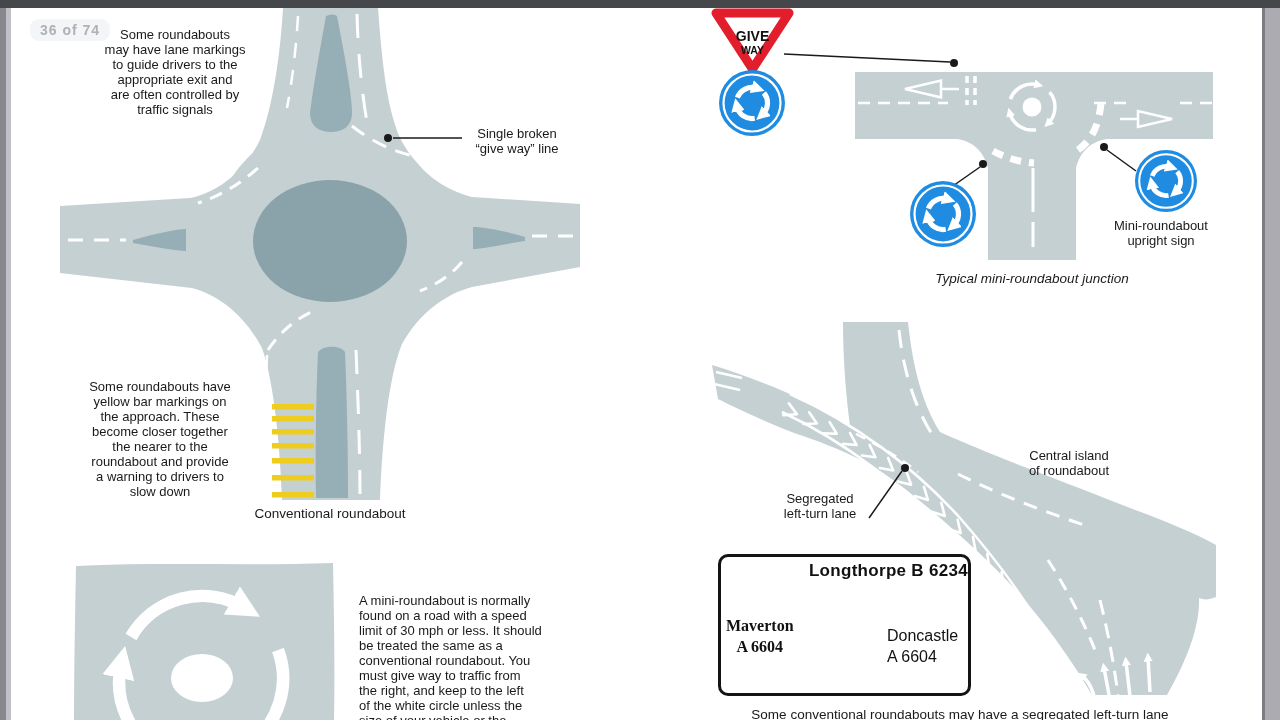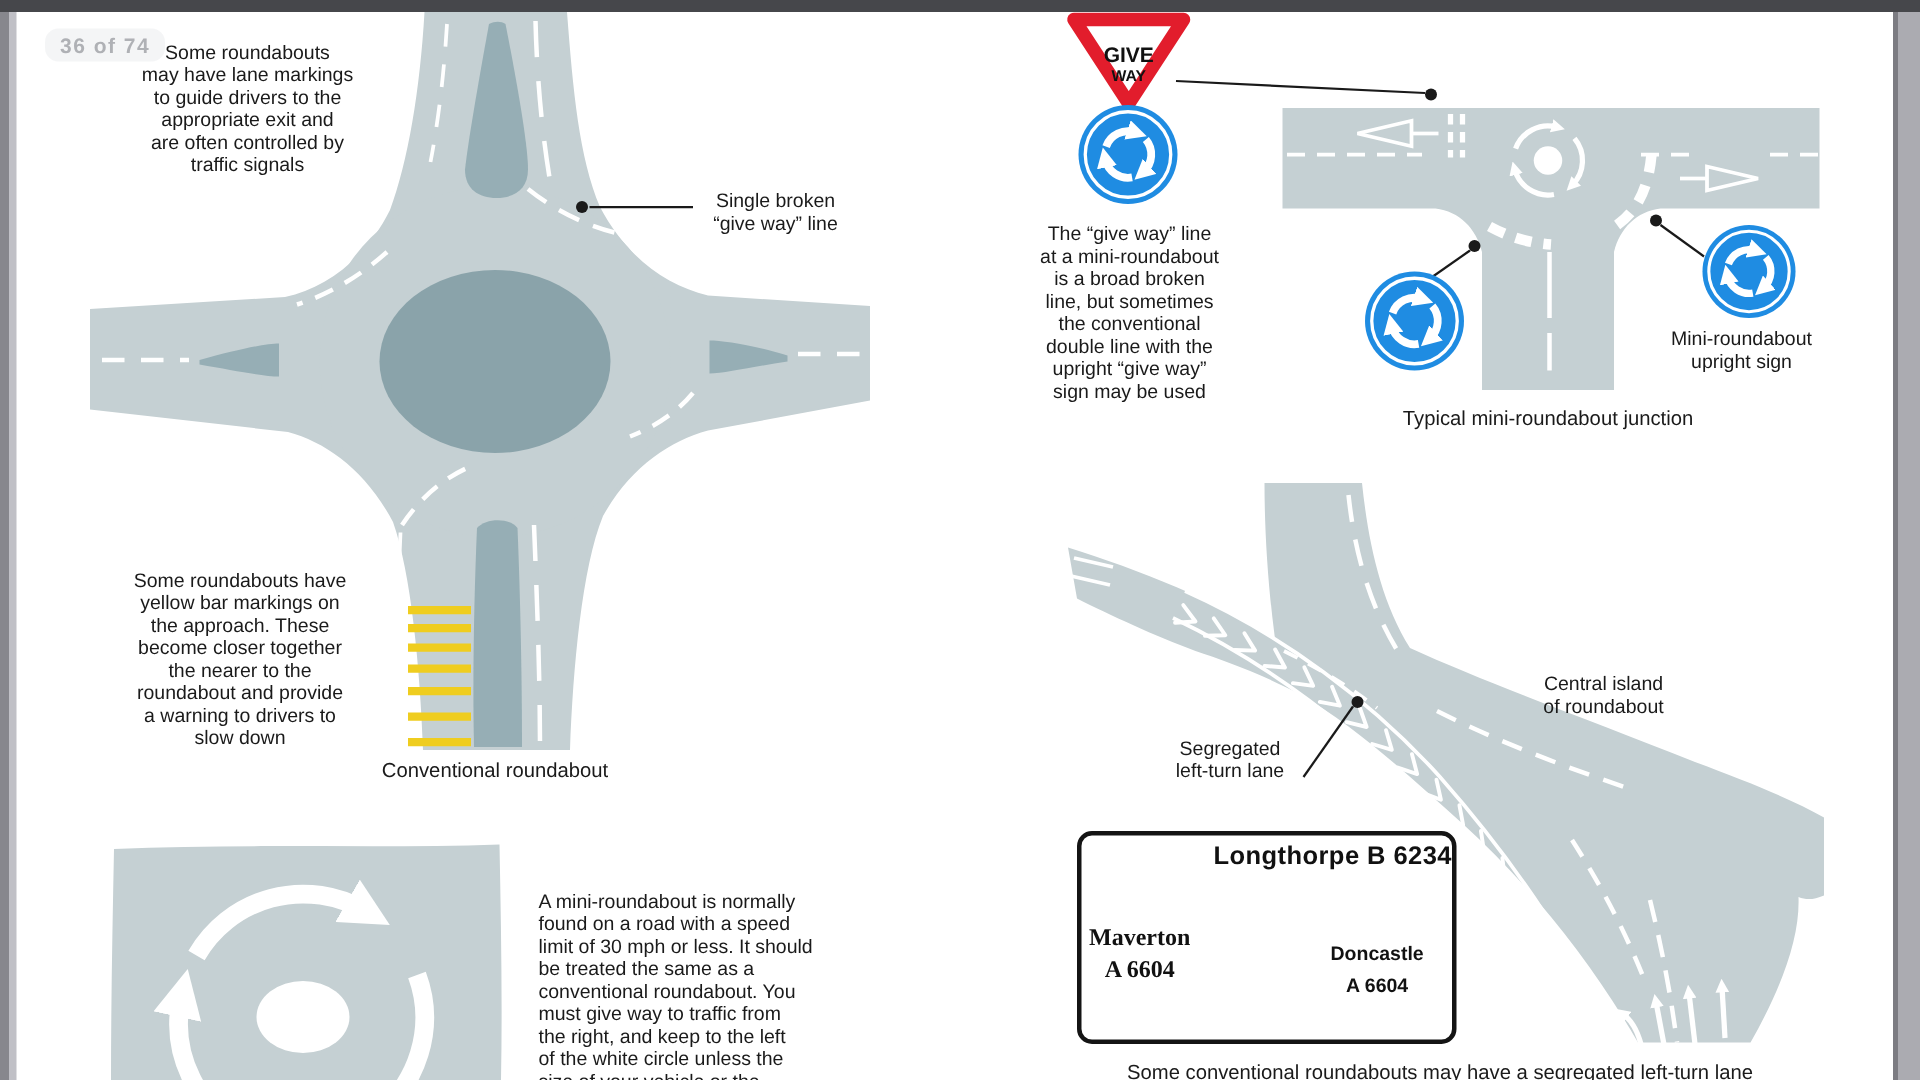--- a/index.html
+++ b/index.html
@@ -19,22 +19,22 @@
     text-align:center;white-space:pre-line;}
   .cap{font-size:13.5px;}
   .para{position:absolute;z-index:3;font-size:13px;line-height:15px;color:#1a1a1a;
     text-align:left;white-space:pre-line;}
   .dirsign{position:absolute;left:718px;top:554px;width:247px;height:136px;z-index:3;
     background:#fff;border:3px solid #141414;border-radius:10px;}
   .dirsign .top-dest{position:absolute;left:0;top:4px;width:100%;text-align:right;
     font-size:17px;font-weight:bold;color:#111;letter-spacing:0.3px;}
   .dirsign .left-dest{position:absolute;left:5px;top:58px;font-size:16px;font-weight:bold;
     color:#111;line-height:21px;white-space:pre-line;text-align:center;font-family:Liberation Serif, serif;}
-  .dirsign .right-dest{position:absolute;left:166px;top:68px;font-size:13px;font-weight:bold;
-    color:#111;line-height:21px;white-space:pre-line;text-align:center;}
+  .dirsign .right-dest{position:absolute;left:166px;top:68px;font-size:16px;font-weight:normal;
+    color:#111;line-height:21px;white-space:pre-line;text-align:left;}
   .givewaytext{font-weight:bold;fill:#111;}
 </style>
 </head>
 <body>
 
 <div class="page">
 
 <svg class="art" width="1280" height="720" viewBox="0 0 1280 720">
   <defs>
     <marker id="mw" viewBox="0 0 10 10" refX="4" refY="5" markerWidth="2.6" markerHeight="2.6" orient="auto" markerUnits="strokeWidth">
@@ -203,21 +203,21 @@
     <path d="M 138.7,85.9 A 19 19 0 1 1 154.9,73.5" stroke-width="8.5"></path>
     <path d="M 139,86 Q 147,83.5 148.5,75" stroke-width="7.5"></path>
     <line x1="137" y1="49" x2="137" y2="29" stroke-width="8"></line>
     <line x1="34" y1="65" x2="119" y2="65" stroke-width="8"></line>
     <line x1="155" y1="65" x2="240" y2="65" stroke-width="8"></line>
     <line x1="132" y1="86" x2="132" y2="137" stroke-width="9"></line>
     <line x1="72" y1="69" x2="130" y2="113" stroke-width="7"></line>
   </g>
 </svg>
 
-<div class="note" style="left:45px;top:27px;width:240px;">Some roundabouts
+<div class="note" style="left:55px;top:27px;width:240px;">Some roundabouts
 may have lane markings
 to guide drivers to the
 appropriate exit and
 are often controlled by
 traffic signals</div>
 
 <div class="note" style="left:462px;top:126px;width:110px;">Single broken
 “give way” line</div>
 
 <div class="note" style="left:40px;top:379px;width:240px;">Some roundabouts have
@@ -235,30 +235,22 @@
 found on a road with a speed
 limit of 30 mph or less. It should
 be treated the same as a
 conventional roundabout. You
 must give way to traffic from
 the right, and keep to the left
 of the white circle unless the
 size of your vehicle or the</div>
 
 
-<div class="note" style="left:678px;top:148px;width:150px;">The “give way” line
-at a mini-roundabout
-is a broad broken
-line, but sometimes
-the conventional
-double line with the
-upright “give way”
-sign may be used</div>
-
-<div class="cap" style="left:922px;top:271px;width:220px;">Typical mini-roundabout junction</div>
+
+<div class="cap" style="left:922px;top:271px;width:220px;font-style:italic;">Typical mini-roundabout junction</div>
 
 <div class="note" style="left:1081px;top:218px;width:160px;">Mini-roundabout
 upright sign</div>
 
 <div class="note" style="left:989px;top:448px;width:160px;">Central island
 of roundabout</div>
 
 <div class="note" style="left:750px;top:491px;width:140px;">Segregated
 left-turn lane</div>
 

